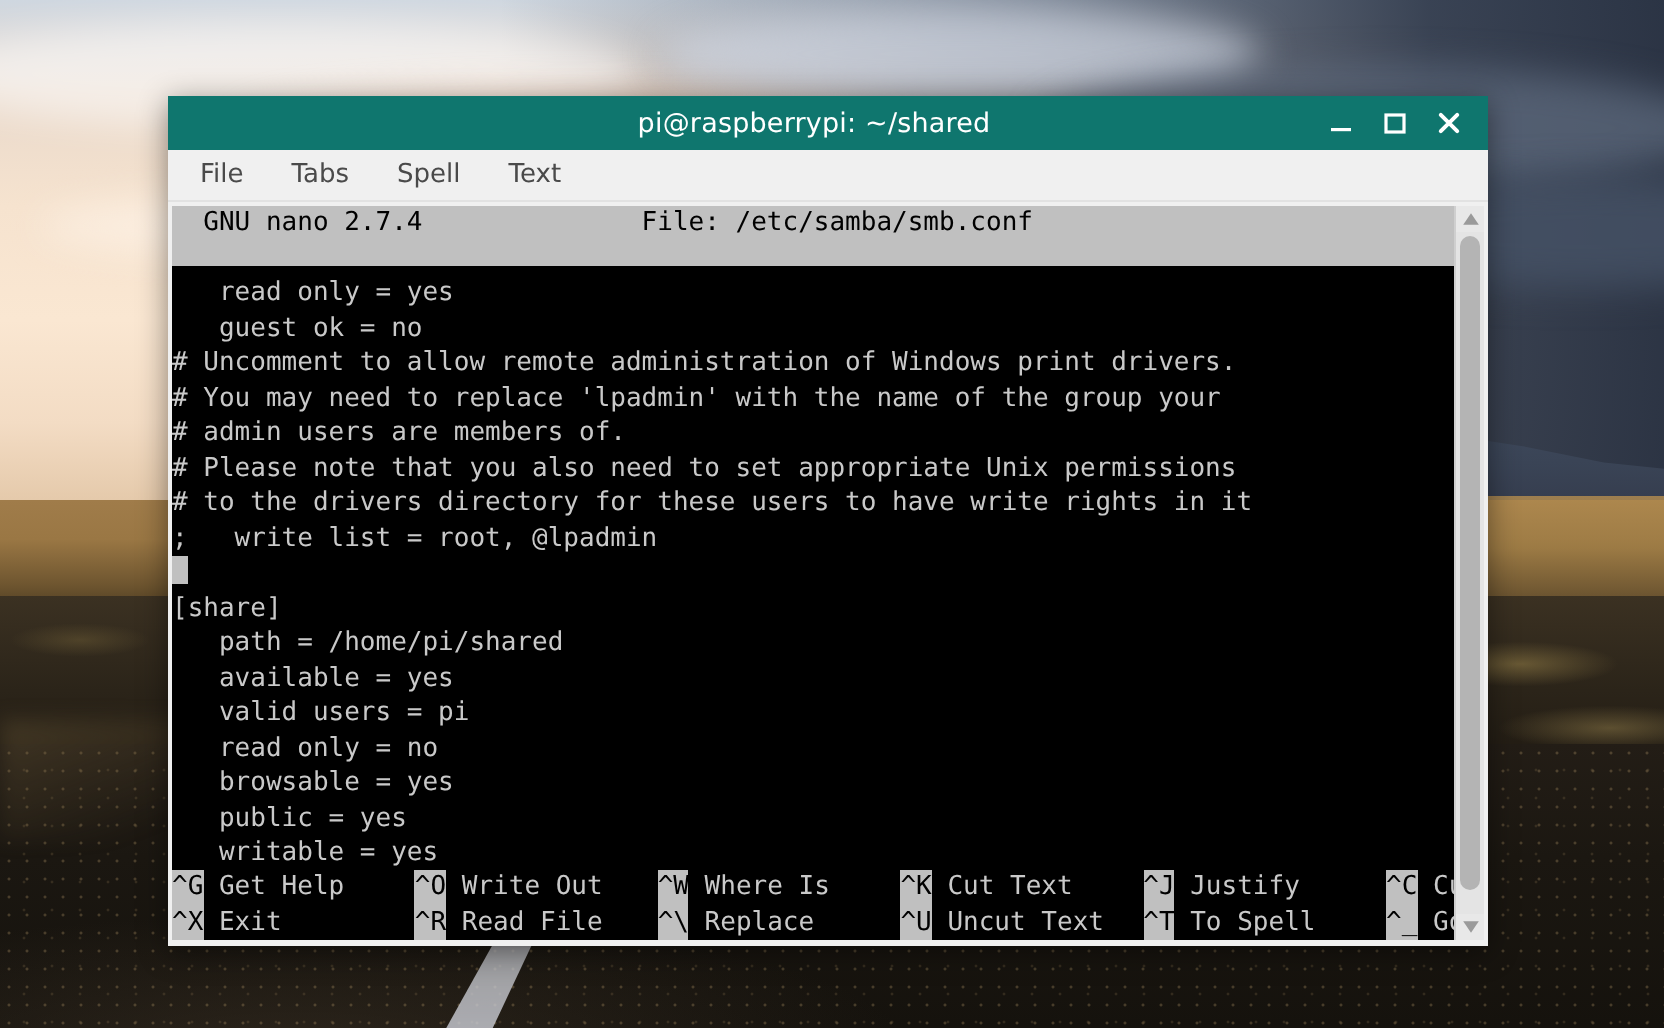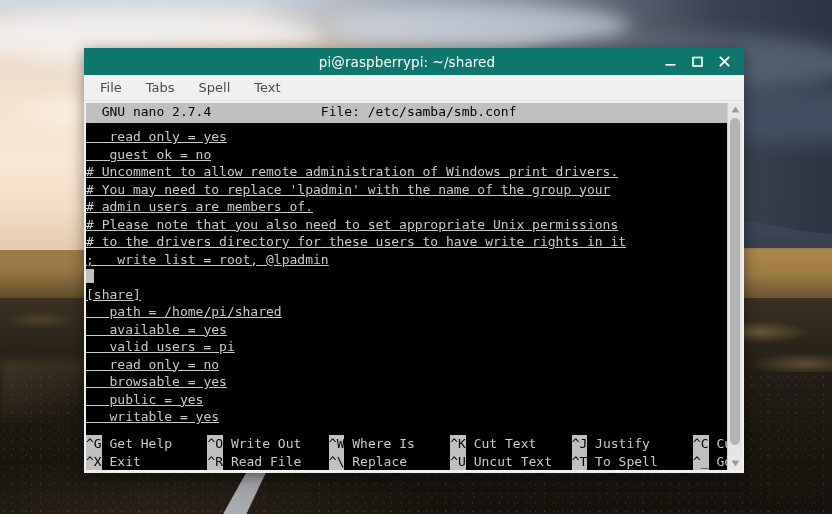--- a/index.html
+++ b/index.html
@@ -216,38 +216,37 @@
     font-family: "DejaVu Sans Mono", monospace;
     font-size: 13px;
     line-height: 17.5px;
     min-width: 0;
   }
 
   
   #nano-header {
     background: #c0c0c0;
     color: #000000;
-    height: 20px;
+    height: 30px;
     line-height: 18px;
     white-space: pre;
     font-family: "DejaVu Sans Mono", monospace;
     font-size: 13px;
     overflow: hidden;
   }
 
   
   #nano-edit {
     padding-top: 5px;
     color: #c9c9c9;
     white-space: pre;
     font-family: "DejaVu Sans Mono", monospace;
     font-size: 13px;
     line-height: 17.5px;
     overflow: hidden;
-    text-decoration: underline;
   }
   .edit-line { height: 17.5px; white-space: pre; }
   .cursor-block {
     display: inline-block;
     width: 8px;
     height: 14px;
     background: #c0c0c0;
     vertical-align: -2px;
   }
 

